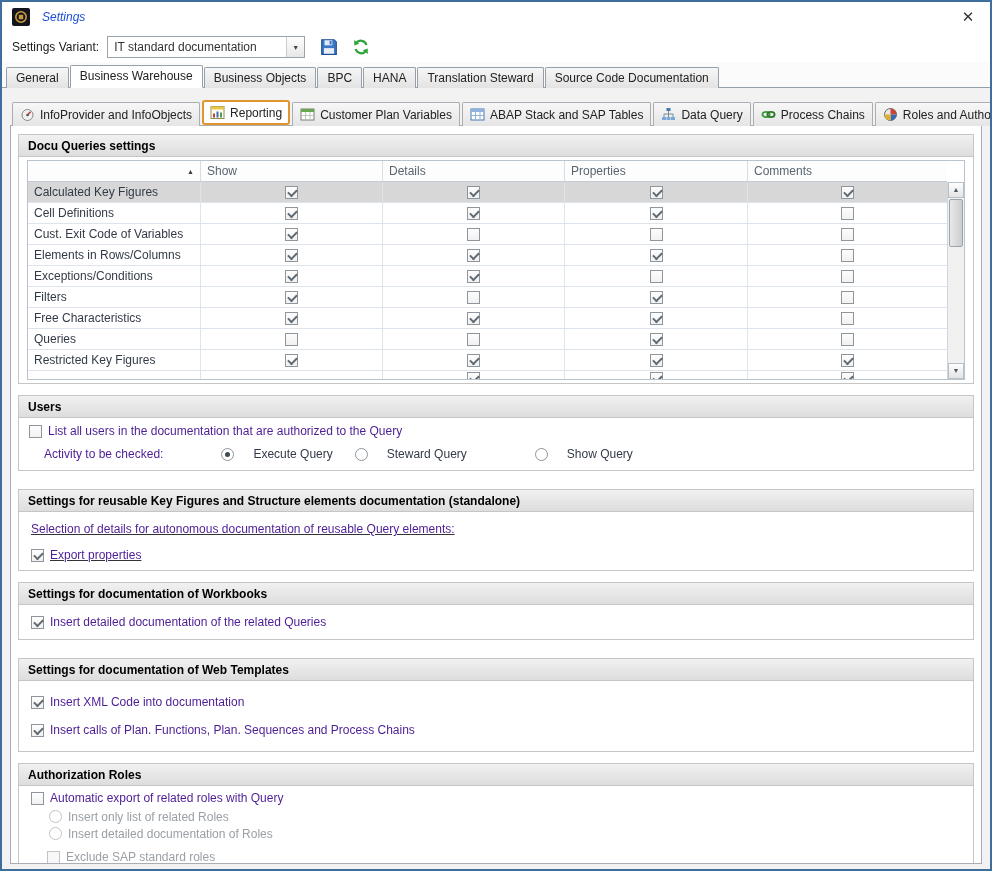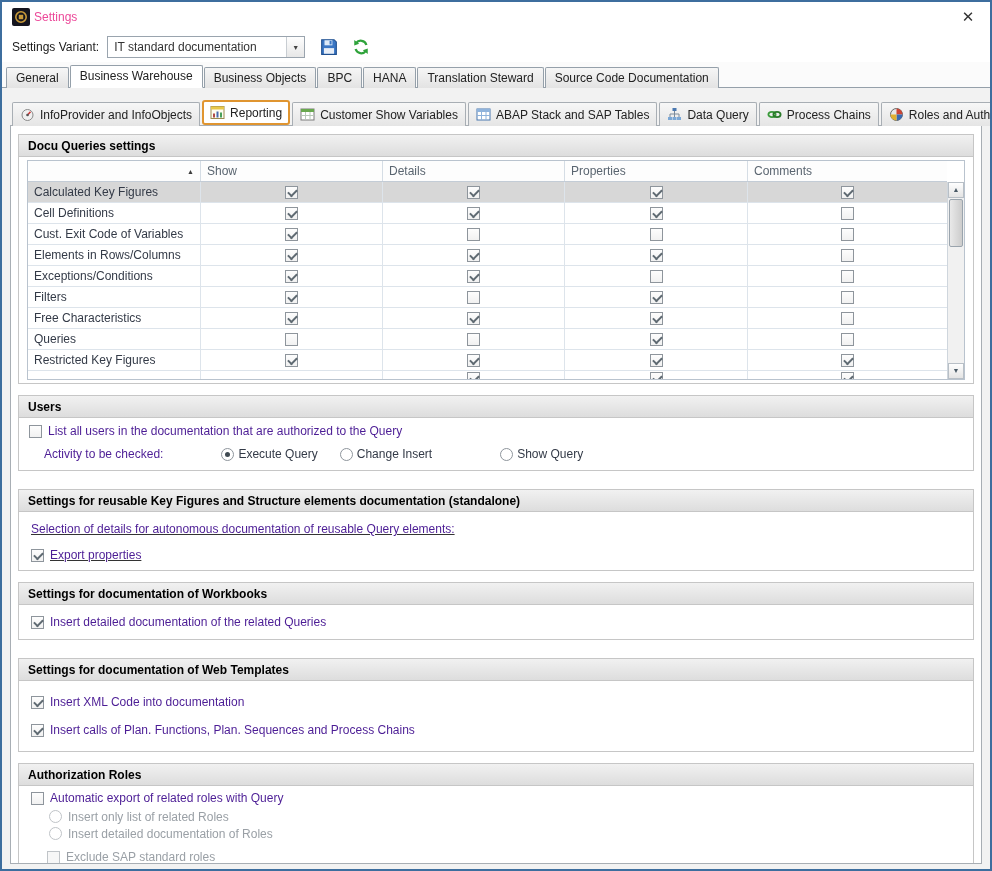--- a/index.html
+++ b/index.html
@@ -2,21 +2,21 @@
 <html><head>
 <meta charset="utf-8">
 <style>
   html,body{margin:0;padding:0;background:#fff;}
   body{font-family:"Liberation Sans",sans-serif;font-size:12px;color:#333;}
   .window{width:992px;height:871px;box-sizing:border-box;border:2px solid #3d6e9e;background:#fff;display:flex;flex-direction:column;overflow:hidden;}
 
   
   .titlebar{flex:0 0 30px;display:flex;align-items:center;padding:0 10px;background:#fff;}
   .app-icon{width:18px;height:18px;display:inline-flex;}
-  .title{margin-left:4px;color:#ec4899;}
+  .title{margin-left:12px;color:#1d4ed8;font-style:italic;}
   .close-btn{margin-left:auto;width:24px;text-align:center;font-size:15px;color:#333;cursor:default;}
 
   
   .variant-row{flex:0 0 30px;display:flex;align-items:center;padding:0 10px;background:#fff;}
   .variant-label{color:#1a1a1a;margin-right:8px;}
   .combo{width:198px;height:22px;box-sizing:border-box;border:1px solid #9aa4ae;background:#fff;display:flex;align-items:stretch;}
   .combo-value{flex:1;display:flex;align-items:center;padding:0 6px;white-space:nowrap;overflow:hidden;}
   .combo-btn{width:17px;display:flex;align-items:center;justify-content:center;color:#444;font-size:7px;background:linear-gradient(#fefefe,#e7e7e7);border-left:1px solid #c8cdd2;}
   .tool-icon{width:20px;height:20px;display:inline-flex;align-items:center;justify-content:center;}
   .tool-icon.save{margin-left:14px;}
@@ -69,21 +69,21 @@
   .dq-sb{position:absolute;top:21px;right:0;bottom:0;width:17px;background:#f1f1f1;border-left:1px solid #cfd6dd;box-sizing:border-box;display:flex;flex-direction:column;}
   .sb-btn{height:16px;flex:0 0 16px;border:1px solid #b8bfc6;background:linear-gradient(#fefefe,#e4e4e4);color:#4a5a66;font-size:7px;line-height:14px;text-align:center;box-sizing:border-box;}
   .sb-thumb{height:46px;flex:0 0 46px;margin:1px;border:1px solid #9aa4ad;border-radius:2px;background:linear-gradient(90deg,#e9e9e9,#cccccc);}
   .sb-fill{flex:1;}
 
   
   .users-body{padding:4px 0 6px 10px;}
   .cb-row{display:flex;align-items:center;gap:6px;height:18px;}
   .activity-row{display:flex;align-items:center;margin-top:4px;padding-left:15px;height:20px;}
   .activity-group{display:flex;align-items:center;margin-left:58px;}
-  .radio-item{display:flex;align-items:center;gap:4px;color:#333a47;margin-right:22px;cursor:default;}
+  .radio-item{display:flex;align-items:center;gap:19px;color:#333a47;margin-right:22px;cursor:default;}
   .radio-item:nth-child(2){margin-right:68px;}
 
   
   .reusable-body{padding:10px 0 6px 12px;text-decoration:underline;}
   .reusable-desc{margin-bottom:8px;height:16px;}
   .workbooks-body{padding:8px 0 8px 12px;}
   .web-body{padding:12px 0 12px 12px;}
   .web-body .cb-row + .cb-row{margin-top:10px;}
 
   
@@ -170,21 +170,21 @@
         <div class="subtab">
           <span class="sticon">
             <svg viewBox="0 0 15 15" width="15" height="15">
               <rect x="1" y="2" width="13" height="11" fill="#fff" stroke="#7a7a7a"></rect>
               <rect x="1" y="2" width="13" height="3" fill="#69a84f"></rect>
               <line x1="5.5" y1="5" x2="5.5" y2="13" stroke="#b8c8b8"></line>
               <line x1="10" y1="5" x2="10" y2="13" stroke="#b8c8b8"></line>
               <line x1="1" y1="8.5" x2="14" y2="8.5" stroke="#b8c8b8"></line>
             </svg>
           </span>
-          <span>Customer Show Variables</span>
+          <span>Customer Plan Variables</span>
         </div>
         <div class="subtab">
           <span class="sticon">
             <svg viewBox="0 0 15 15" width="15" height="15">
               <rect x="1" y="2" width="13" height="11" fill="#fff" stroke="#4a78b0"></rect>
               <rect x="1" y="2" width="13" height="3" fill="#8fb3dc"></rect>
               <line x1="5.5" y1="5" x2="5.5" y2="13" stroke="#8fb3dc"></line>
               <line x1="10" y1="5" x2="10" y2="13" stroke="#8fb3dc"></line>
               <line x1="1" y1="8.5" x2="14" y2="8.5" stroke="#8fb3dc"></line>
             </svg>
@@ -407,21 +407,21 @@
           </div>
           <div class="activity-row">
             <span class="lbl">Activity to be checked:</span>
             <div class="activity-group" id="activity-group">
                 <div class="radio-item">
                   <span class="radio selected"></span>
                   <span>Execute Query</span>
                 </div>
                 <div class="radio-item">
                   <span class="radio"></span>
-                  <span>Change Insert</span>
+                  <span>Steward Query</span>
                 </div>
                 <div class="radio-item">
                   <span class="radio"></span>
                   <span>Show Query</span>
                 </div>
               </div>
           </div>
         </div>
       </div>
 

